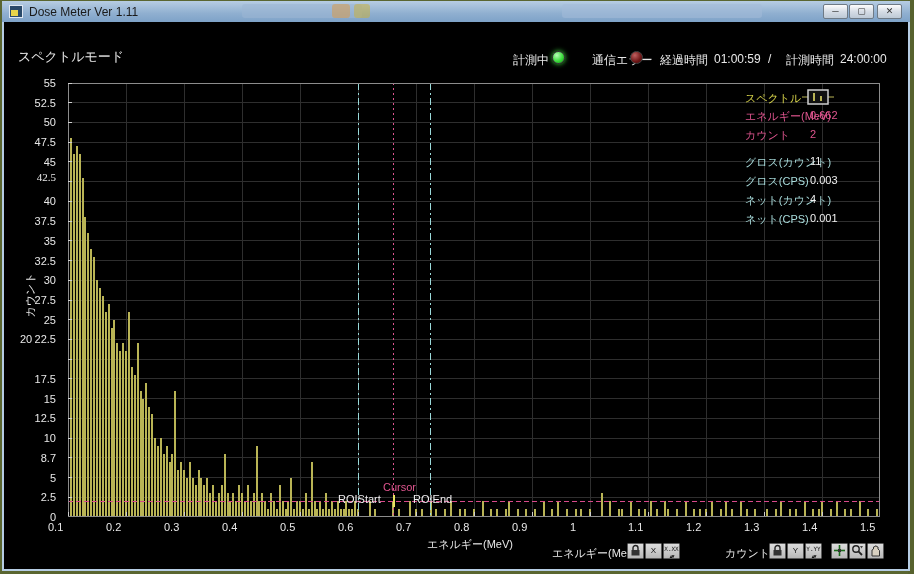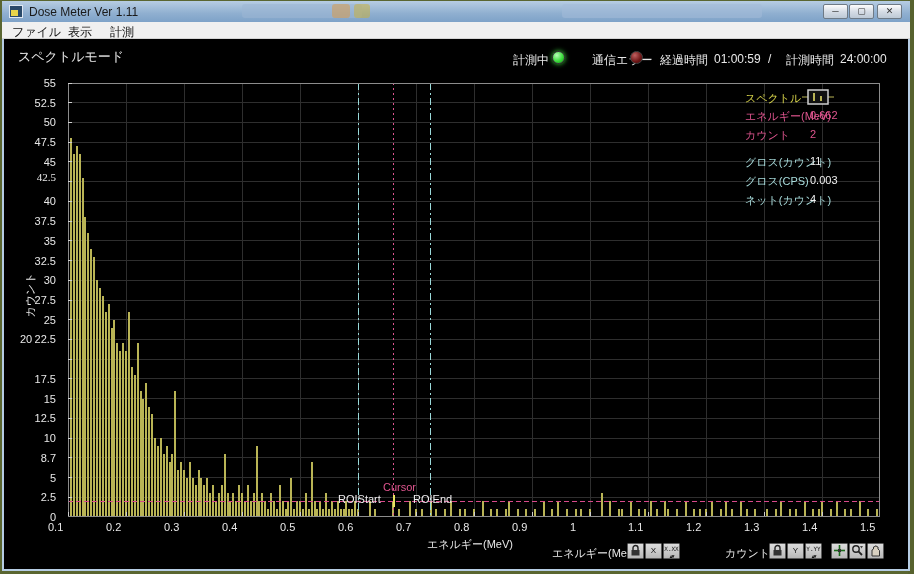--- a/index.html
+++ b/index.html
@@ -71,25 +71,20 @@
     <span class="blob" style="left:330px;width:18px;background:#d89a4a"></span>
     <span class="blob" style="left:352px;width:16px;background:#c8b040"></span>
     <span class="blob" style="left:560px;width:200px;background:#a4bcd8"></span>
     <span id="title-icon"></span>
     <span id="title-text">Dose Meter  Ver 1.11</span>
     <span class="winbtn" style="right:62px">─</span>
     <span class="winbtn" style="right:36px">▢</span>
     <span class="winbtn" style="right:8px">✕</span>
   </div>
 
-  <div id="menubar">
-    <span class="menu-item" style="left:6px">ファイル</span>
-    <span class="menu-item" style="left:62px">表示</span>
-    <span class="menu-item" style="left:104px">計測</span>
-  </div>
 
   <span class="hdr" style="left:18px;top:48px;font-size:13px">スペクトルモード</span>
   <span class="hdr" style="left:513px;top:52px">計測中</span>
   <span class="led" id="led-measuring"></span>
   <span class="hdr" style="left:592px;top:52px">通信エラー</span>
   <span class="led" id="led-error"></span>
   <span class="hdr" style="left:660px;top:52px">経過時間</span>
   <span class="hdr" style="left:714px;top:52px">01:00:59</span>
   <span class="hdr" style="left:768px;top:52px">/</span>
   <span class="hdr" style="left:786px;top:52px">計測時間</span>
@@ -422,20 +417,24 @@
         <span class="val" style="color: rgb(240, 240, 240);">11</span>
       </div>
       <div class="ro-row">
         <span class="lab" style="color: rgb(168, 220, 220);">グロス(CPS)</span>
         <span class="val" style="color: rgb(240, 240, 240);">0.003</span>
       </div>
       <div class="ro-row">
         <span class="lab" style="color: rgb(168, 220, 220);">ネット(カウント)</span>
         <span class="val" style="color: rgb(240, 240, 240);">4</span>
       </div>
+      <div class="ro-row">
+        <span class="lab" style="color: rgb(168, 220, 220);">ネット(CPS)</span>
+        <span class="val" style="color: rgb(240, 240, 240);">0.001</span>
+      </div>
     </div>
 
   <span class="pal-label" style="left:552px;top:546px">エネルギー(MeV)</span>
   <span class="pal-btn" style="left:627px;top:543px">
     <svg width="11" height="13" viewBox="0 0 11 13">
         <path d="M3 6 V4 a2.5 2.5 0 0 1 5 0 V6" fill="none" stroke="#222" stroke-width="1.4"></path>
         <rect x="1.5" y="6" width="8" height="5.5" fill="#333"></rect>
       </svg>
   </span>
   <span class="pal-btn" style="left:645px;top:543px;font-size:8px;line-height:14px"><span>X</span></span>

